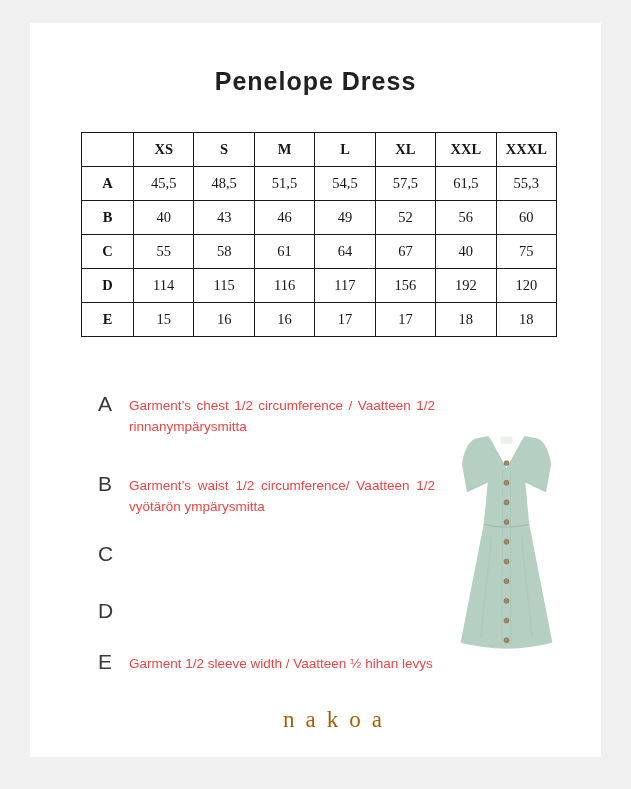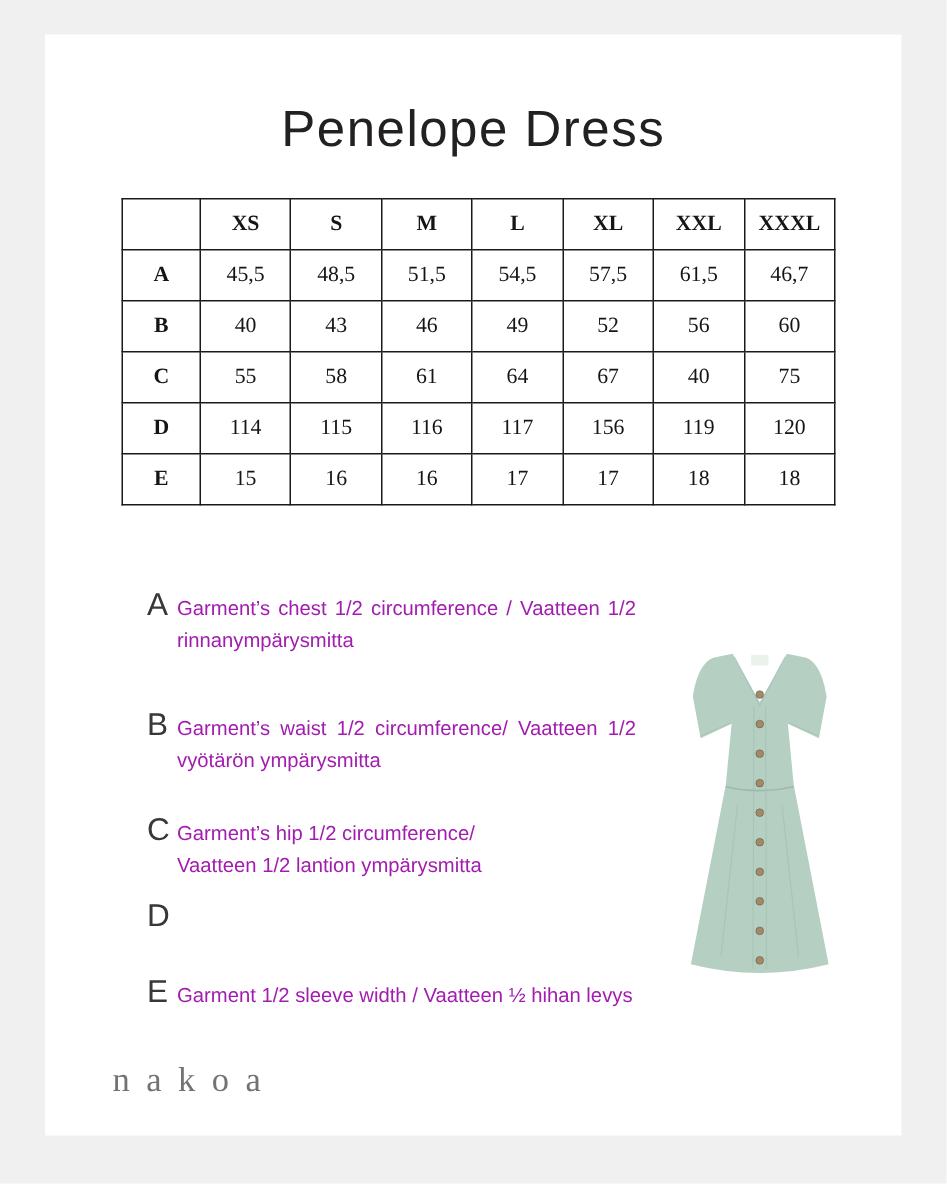--- a/index.html
+++ b/index.html
@@ -12,21 +12,21 @@
     width:631px;height:789px;position:relative;overflow:hidden;
     background:var(--page-bg);color:var(--text);
     font-family:"Liberation Sans",sans-serif;
   }
   .card{
     position:absolute;left:30px;top:23px;width:571px;height:734px;
     background:var(--card-bg);
   }
   .title{
     position:absolute;top:44px;left:0;width:100%;text-align:center;
-    font-size:34px;font-weight:400;letter-spacing:1px;color:#232021;
+    font-size:25px;font-weight:700;letter-spacing:1px;color:#232021;
   }
   table.size-chart{
     position:absolute;left:51px;top:109px;width:476px;
     border-collapse:collapse;table-layout:fixed;
     font-family:"Liberation Serif",serif;font-size:14.5px;color:#161414;
   }
   .size-chart th,.size-chart td{
     border:1.5px solid var(--border);text-align:center;vertical-align:middle;
     height:34px;padding:0;font-weight:normal;
   }
@@ -36,34 +36,34 @@
   .legend-row{position:absolute;left:68px;width:340px;}
   .legend-row:nth-child(1){top:372px;}
   .legend-row:nth-child(2){top:452px;}
   .legend-row:nth-child(3){top:522px;}
   .legend-row:nth-child(4){top:579px;}
   .legend-row:nth-child(5){top:630px;}
   .legend-key{
     position:absolute;left:0;top:-3px;font-size:21px;font-weight:400;color:#39373a;
   }
   .legend-text{
-    margin-left:20px;width:306px;font-size:13.5px;line-height:21px;
-    white-space:pre-line;color:#a21caf;
+    margin-left:31px;width:306px;font-size:13.5px;line-height:21px;
+    white-space:pre-line;color:#ef4444;
   }
   .legend-text.justify{text-align:justify;}
   .dress{position:absolute;left:428px;top:407px;width:97px;height:220px;}
   .dress svg{display:block;width:100%;height:100%;}
   .dress-body{fill:var(--dress);}
   .dress-seam{stroke:var(--dress-shadow);fill:none;stroke-width:1.6;}
   .dress-fold{stroke:var(--dress-shadow);fill:none;stroke-width:1.2;opacity:.45;}
   .dress-label{fill:#ebf1eb;}
   .dress-btn{fill:var(--btn);stroke:rgba(60,45,20,.35);stroke-width:1;}
   .brand-logo{
-    position:absolute;top:684px;left:0;width:100%;text-align:left;
-    font-family:"Liberation Serif",serif;font-size:23px;color:#737373;
+    position:absolute;top:684px;left:0;width:100%;text-align:center;
+    font-family:"Liberation Serif",serif;font-size:23px;color:#a16207;
     letter-spacing:11px;text-indent:11px;padding-left:34px;
   }
 </style>
 </head>
 <body>
 
 <div class="card">
 
   <div class="title">Penelope Dress</div>
 
@@ -82,21 +82,21 @@
     </thead>
     <tbody>
         <tr>
           <th>A</th>
           <td>45,5</td>
           <td>48,5</td>
           <td>51,5</td>
           <td>54,5</td>
           <td>57,5</td>
           <td>61,5</td>
-          <td>46,7</td>
+          <td>55,3</td>
         </tr>
         <tr>
           <th>B</th>
           <td>40</td>
           <td>43</td>
           <td>46</td>
           <td>49</td>
           <td>52</td>
           <td>56</td>
           <td>60</td>
@@ -111,21 +111,21 @@
           <td>40</td>
           <td>75</td>
         </tr>
         <tr>
           <th>D</th>
           <td>114</td>
           <td>115</td>
           <td>116</td>
           <td>117</td>
           <td>156</td>
-          <td>119</td>
+          <td>192</td>
           <td>120</td>
         </tr>
         <tr>
           <th>E</th>
           <td>15</td>
           <td>16</td>
           <td>16</td>
           <td>17</td>
           <td>17</td>
           <td>18</td>
@@ -138,22 +138,20 @@
       <div class="legend-row">
         <span class="legend-key">A</span>
         <div class="legend-text justify">Garment’s chest 1/2 circumference / Vaatteen 1/2 rinnanympärysmitta</div>
       </div>
       <div class="legend-row">
         <span class="legend-key">B</span>
         <div class="legend-text justify">Garment’s waist 1/2 circumference/ Vaatteen 1/2 vyötärön ympärysmitta</div>
       </div>
       <div class="legend-row">
         <span class="legend-key">C</span>
-        <div class="legend-text">Garment’s hip 1/2 circumference/
-Vaatteen 1/2 lantion ympärysmitta</div>
       </div>
       <div class="legend-row">
         <span class="legend-key">D</span>
       </div>
       <div class="legend-row">
         <span class="legend-key">E</span>
         <div class="legend-text">Garment 1/2 sleeve width / Vaatteen ½ hihan levys</div>
       </div>
     </div>
 

